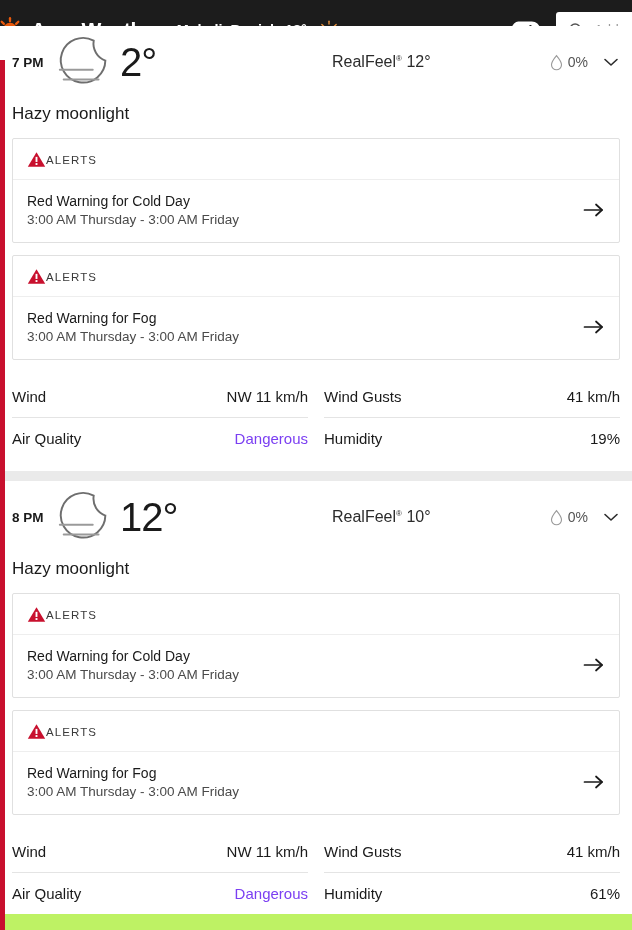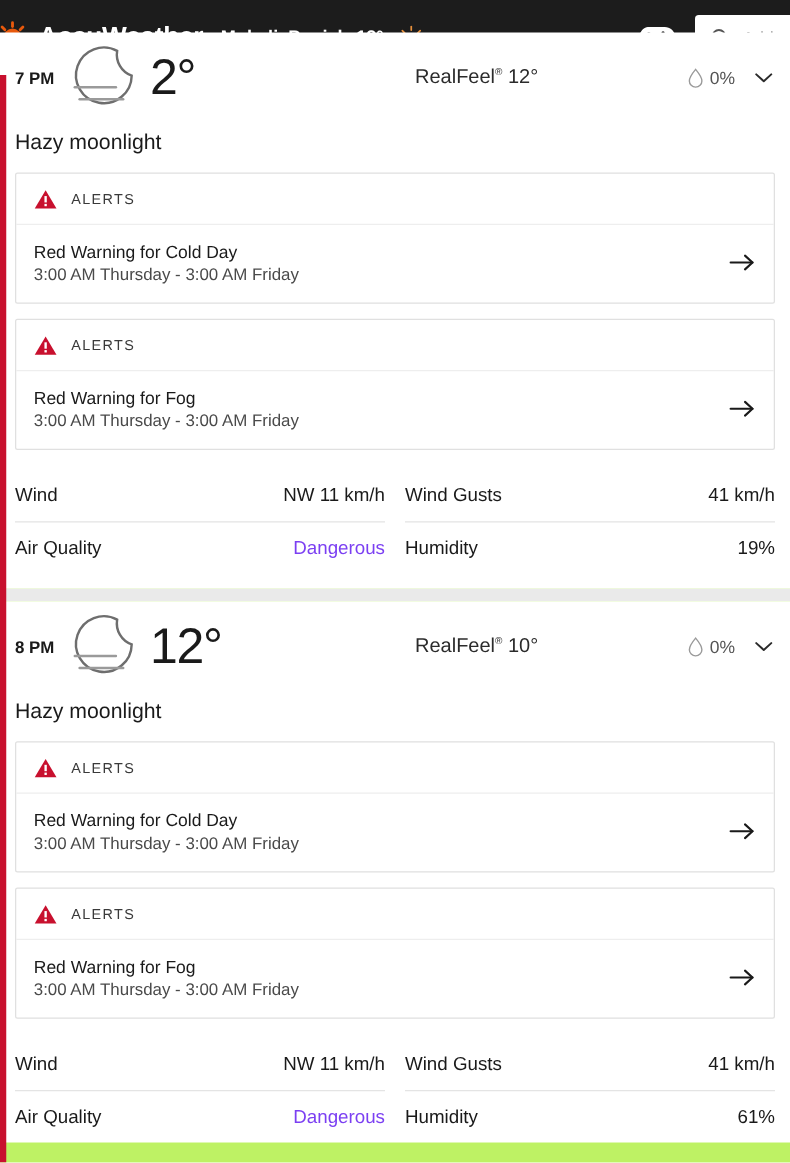--- a/index.html
+++ b/index.html
@@ -167,21 +167,20 @@
   
   .alert-box {
     border: 1px solid #e0e0e0;
     border-radius: 2px;
     margin-bottom: 12px;
     background: #ffffff;
   }
   .alert-top {
     display: flex;
     align-items: center;
-    gap: 11px;
     padding: 12px 14px 11px 14px;
     border-bottom: 1px solid #eeeeee;
   }
   .warn-icon { width: 19px; height: 17px; display: block; }
   .alert-kicker {
     font-size: 11.5px;
     letter-spacing: 1.1px;
     color: #3a3a3a;
   }
   .alert-body {

